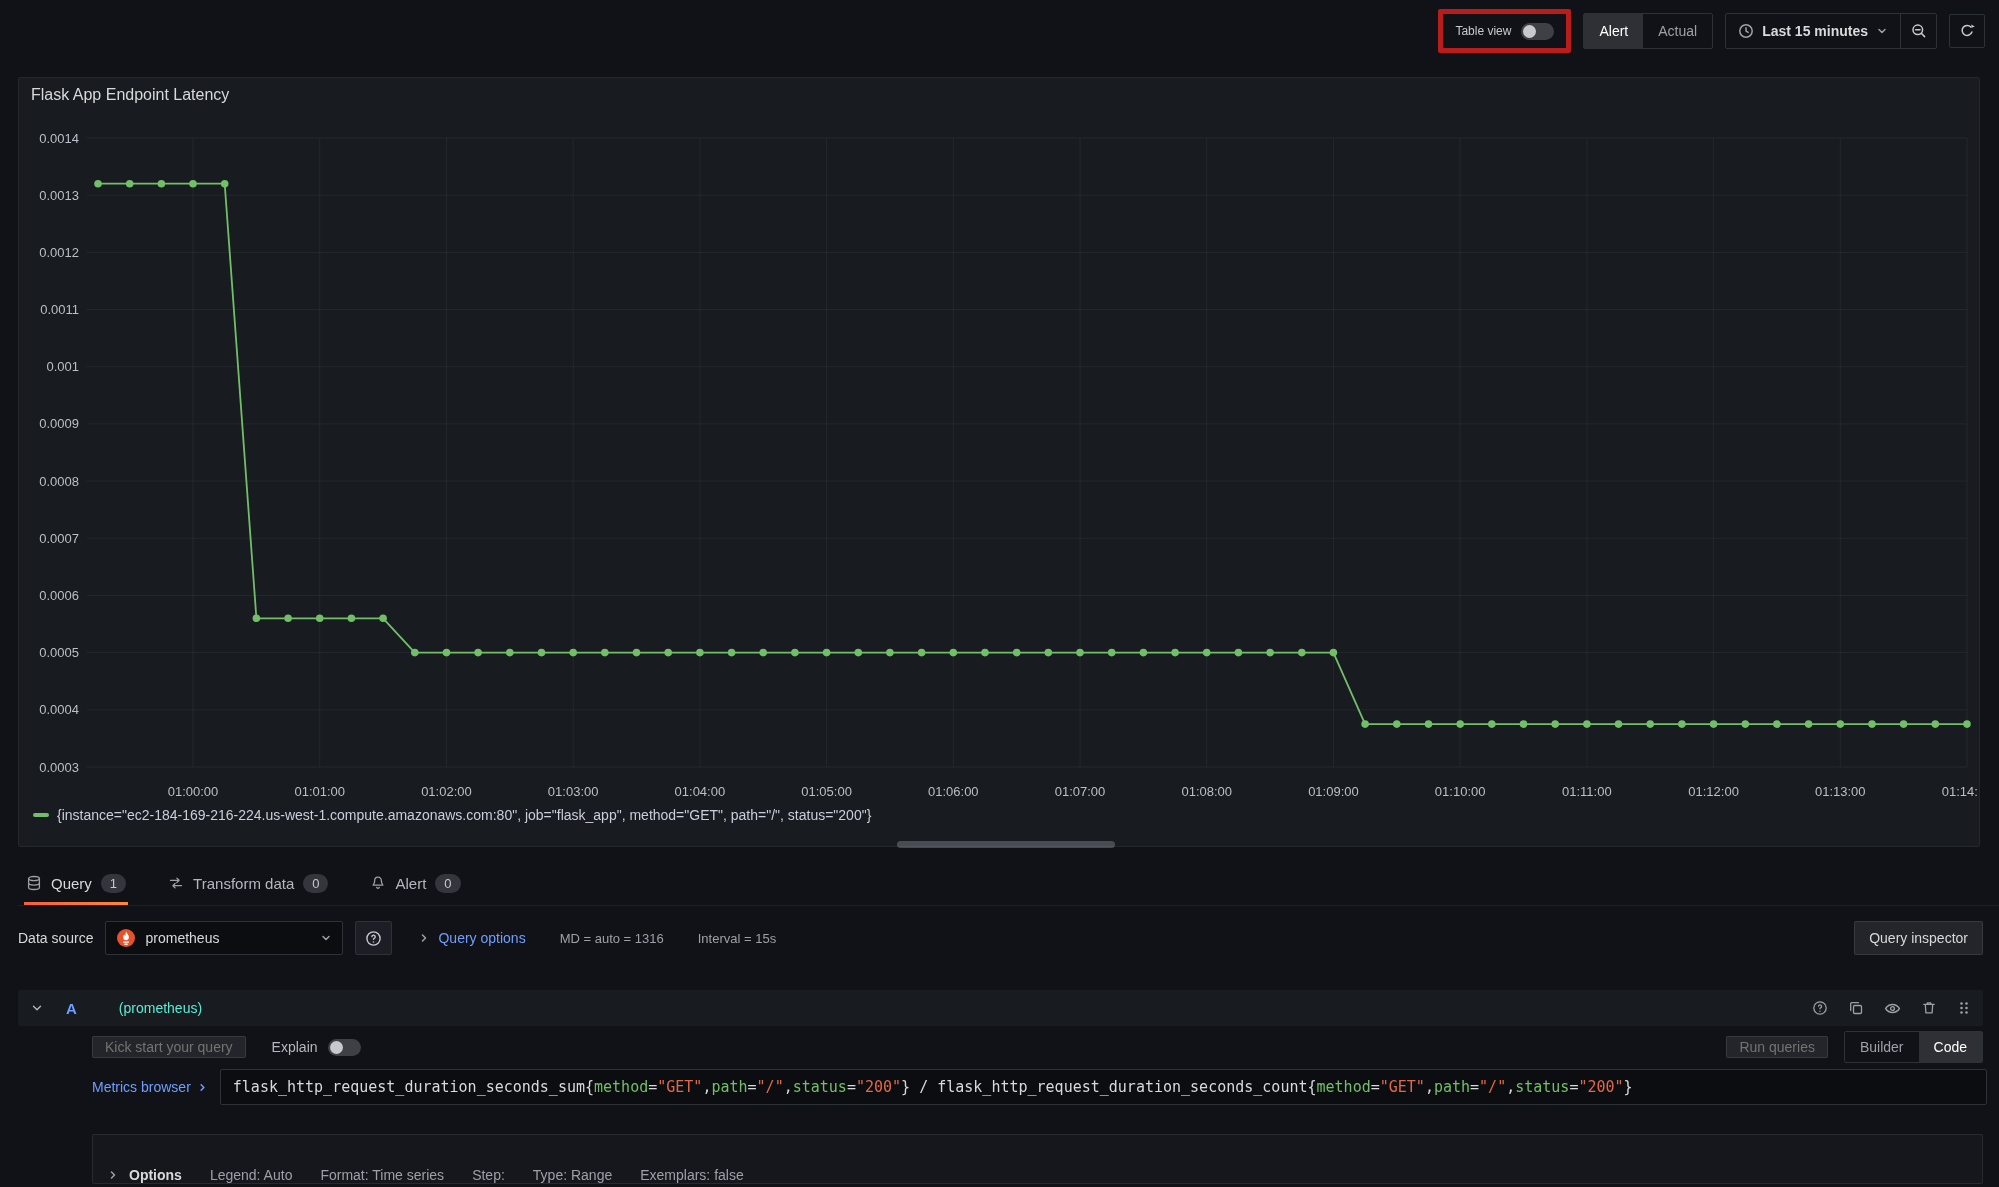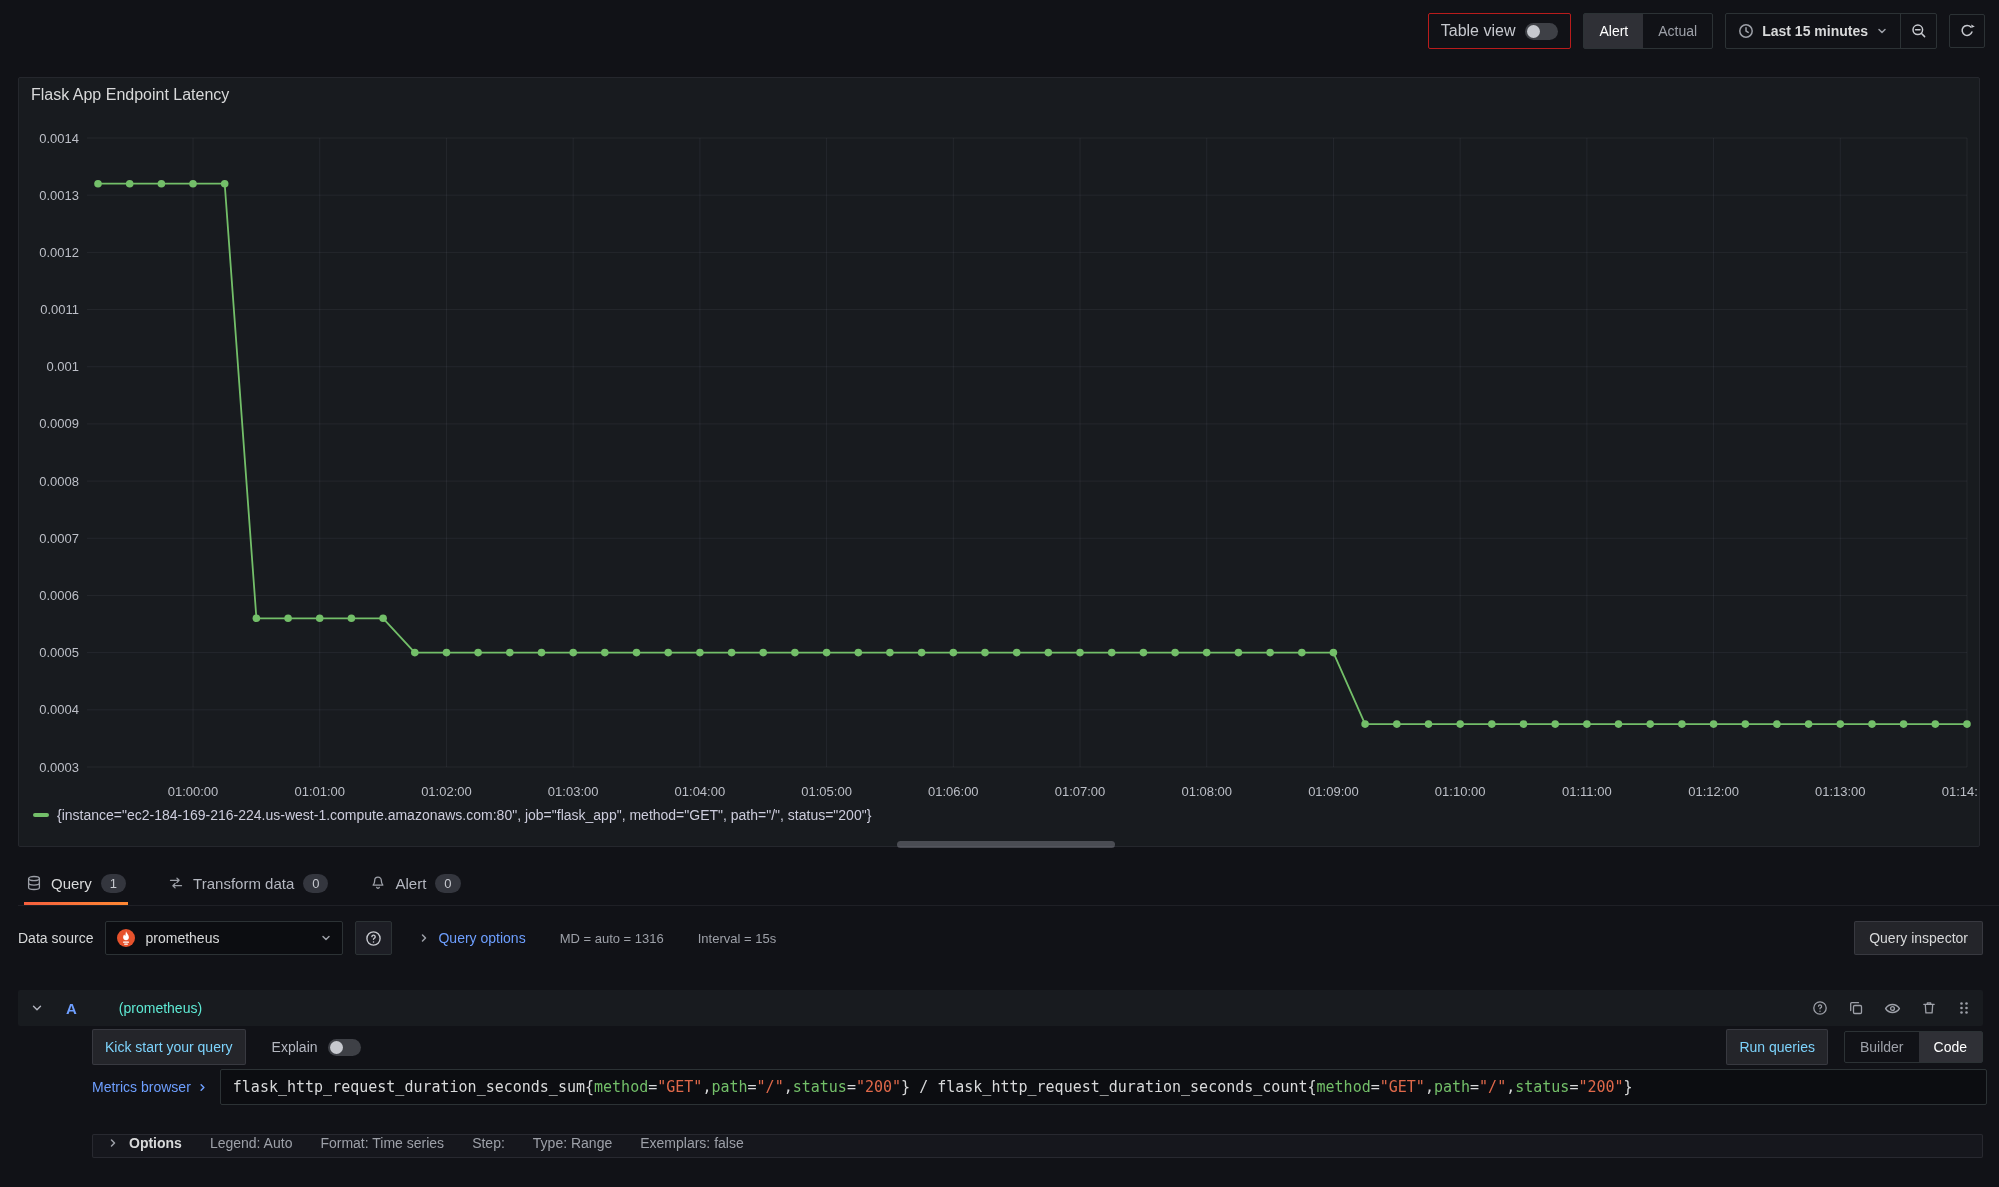--- a/index.html
+++ b/index.html
@@ -4,22 +4,22 @@
 <style>
   html,body{margin:0;padding:0;background:#111217;width:1999px;height:1187px;overflow:hidden;
     font-family:"Liberation Sans",sans-serif;color:#d8d9da;-webkit-font-smoothing:antialiased}
   .app{position:relative;width:1999px;height:1187px}
   svg.ic{display:block}
   .ictint{color:#9da0a8}
 
   
   .topbar{position:absolute;top:0;left:0;right:0;height:62px;display:flex;align-items:center;
     justify-content:flex-end;gap:12px;padding:0 14px;box-sizing:border-box}
-  .tv-group{display:flex;align-items:center;gap:10px;height:34px;padding:0 12px;border:1px solid #b91c1c;
-    border-radius:2px;color:#c7c9cf;font-size:16px}
+  .tv-group{display:flex;align-items:center;gap:10px;height:34px;padding:0 12px;border:5px solid #b91c1c;
+    border-radius:2px;color:#c7c9cf;font-size:12px}
   .seg-group{display:flex;height:34px;border:1px solid #2c3235;border-radius:2px;overflow:hidden;align-items:stretch}
   .seg{display:flex;align-items:center;padding:0 15px;background:transparent;border:none;color:#9da0a8;
     font:500 14px "Liberation Sans",sans-serif;cursor:pointer}
   .seg.active{background:rgba(204,204,220,0.16);color:#ffffff}
   .picker-group{display:flex;height:34px;border:1px solid #2c3235;border-radius:2px;overflow:hidden;align-items:stretch}
   .tp-btn{display:flex;align-items:center;gap:8px;padding:0 12px;background:transparent;border:none;
     color:#d8d9da;font:600 14px "Liberation Sans",sans-serif;cursor:pointer}
   .pg-iconbtn{display:flex;align-items:center;justify-content:center;width:36px;background:transparent;
     border:none;border-left:1px solid #2c3235;color:#c7c9cf;cursor:pointer}
   .solo-iconbtn{display:flex;align-items:center;justify-content:center;width:36px;height:34px;
@@ -74,22 +74,22 @@
   .qrow{position:absolute;left:18px;top:990px;right:16px;height:36px;background:#181b1f;border-radius:2px;
     display:flex;align-items:center;padding:0 12px;box-sizing:border-box}
   .qrow .caret{color:#b4b7c0;cursor:pointer}
   .qref{color:#6e9fff;font-weight:600;font-size:15px;margin-left:22px;cursor:pointer}
   .qhint{color:#5eead4;font-size:14px;margin-left:42px}
   .qicons{margin-left:auto;display:flex;align-items:center;gap:20px;color:#9da0a8}
   .qicons > span{cursor:pointer;display:flex}
 
   
   .kick-row{position:absolute;left:92px;top:1032px;right:16px;height:30px;display:flex;align-items:center}
-  .sec-btn{height:36px;padding:0 12px;background:rgba(204,204,220,0.10);border:1px solid rgba(204,204,220,0.12);
-    border-radius:2px;color:#7dd3fc;font:500 14px "Liberation Sans",sans-serif;cursor:pointer}
+  .sec-btn{height:22px;padding:0 12px;background:rgba(204,204,220,0.10);border:1px solid rgba(204,204,220,0.12);
+    border-radius:2px;color:#737373;font:500 14px "Liberation Sans",sans-serif;cursor:pointer}
   .explain-label{color:#b4b7c0;font-size:14px;margin-left:26px;margin-right:10px}
   .run-btn{margin-left:auto}
   .bc-group{display:flex;height:30px;border:1px solid #2c3235;border-radius:2px;overflow:hidden;
     margin-left:16px;align-items:stretch}
 
   
   .code-row{position:absolute;left:92px;top:1069px;right:12px;height:36px;display:flex;align-items:center;gap:12px}
   .mb-label{display:flex;align-items:center;gap:6px;color:#6e9fff;font-size:14px;font-weight:500;
     white-space:nowrap;cursor:pointer}
   .code-box{flex:1;height:36px;background:#0c0d11;border:1px solid #2c3235;border-radius:2px;
@@ -98,23 +98,23 @@
   .tok-plain{color:#d8d9da}
   .tok-label{color:#73bf69}
   .tok-string{color:#e0694a}
 
   
   .warn-row{position:absolute;left:92px;top:1108px;height:20px;font-size:14px;display:flex;gap:7px}
   .warn-text{color:#e9a33d}
   .warn-link{color:#b4b7c0;text-decoration:underline;cursor:pointer}
 
   
-  .options-row{position:absolute;left:92px;top:1134px;right:16px;height:24px;
+  .options-row{position:absolute;left:92px;top:1134px;right:16px;height:50px;
     border:1px solid rgba(204,204,220,0.10);background:rgba(204,204,220,0.03);border-radius:2px;
-    display:flex;align-items:flex-start;gap:28px;padding:0 14px;box-sizing:border-box}
+    display:flex;align-items:flex-end;gap:28px;padding:0 14px;box-sizing:border-box}
   .opt-head{display:flex;align-items:center;gap:10px;cursor:pointer}
   .opt-label{font-size:14px;font-weight:600;color:#d8d9da}
   .opt-item{font-size:14px;color:#9da0a8}
 </style>
 </head>
 <body>
 
 <div class="app">
 
   <div class="topbar">

